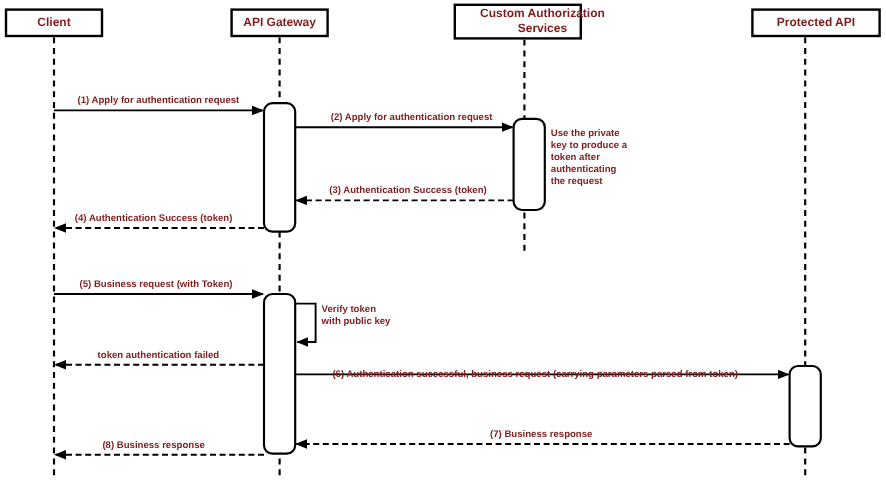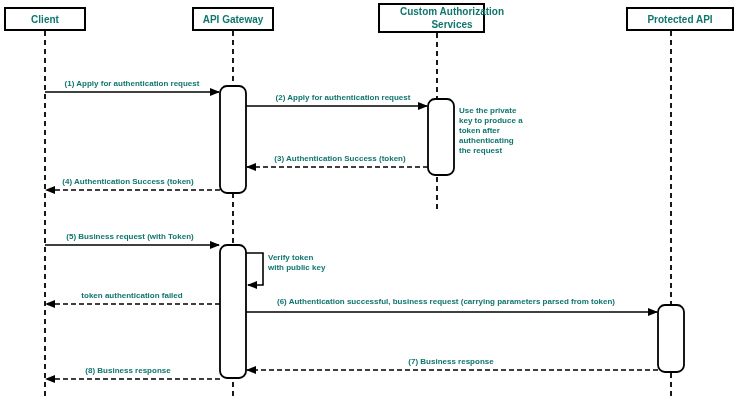--- a/index.html
+++ b/index.html
@@ -1,18 +1,18 @@
 <!DOCTYPE html>
 <html><head>
 <meta charset="utf-8">
 <style>
   html,body { margin:0; padding:0; background:#ffffff; }
   .stage {
     position:relative; width:738px; height:401px; background:#ffffff;
-    font-family:"Liberation Sans", sans-serif; color:#0f766e; overflow:hidden;
+    font-family:"Liberation Sans", sans-serif; color:#7f1d1d; overflow:hidden;
   }
   .stage svg { position:absolute; left:0; top:0; }
   .participant {
     position:absolute; box-sizing:border-box; background:#fff;
     border:2px solid #000; display:flex; flex-direction:column;
     align-items:center; justify-content:center; text-align:center;
     font-size:10px; font-weight:bold; line-height:13px;
   }
   .participant div { white-space:nowrap; }
   .msg-label {
@@ -70,21 +70,21 @@
   <div class="participant" style="left:626px; top:7px; width:108px; height:24px;">
     <div>Protected API</div>
   </div>
 
   <div class="msg-label" style="left:132px; top:79px;text-align:center;">(1) Apply for authentication request</div>
   <div class="msg-label" style="left:337px; top:93px;padding-left:12px;">(2) Apply for authentication request</div>
   <div class="msg-label" style="left:340px; top:154px;">(3) Authentication Success (token)</div>
   <div class="msg-label" style="left:128px; top:177px;">(4) Authentication Success (token)</div>
   <div class="msg-label" style="left:130px; top:232px;">(5) Business request (with Token)</div>
   <div class="msg-label" style="left:132px; top:291px;">token authentication failed</div>
-  <div class="msg-label" style="left:446px; top:297px;">(6) Authentication successful, business request (carrying parameters parsed from token)</div>
+  <div class="msg-label" style="left:446px; top:307px;">(6) Authentication successful, business request (carrying parameters parsed from token)</div>
   <div class="msg-label" style="left:451px; top:357px;">(7) Business response</div>
   <div class="msg-label" style="left:128px; top:366px;">(8) Business response</div>
 
   <div class="multiline-label" style="left:268px; top:253px;">
     <div>Verify token</div>
     <div>with public key</div>
   </div>
 
   <div class="multiline-label" style="left:459px; top:106px;">
     <div>Use the private</div>

